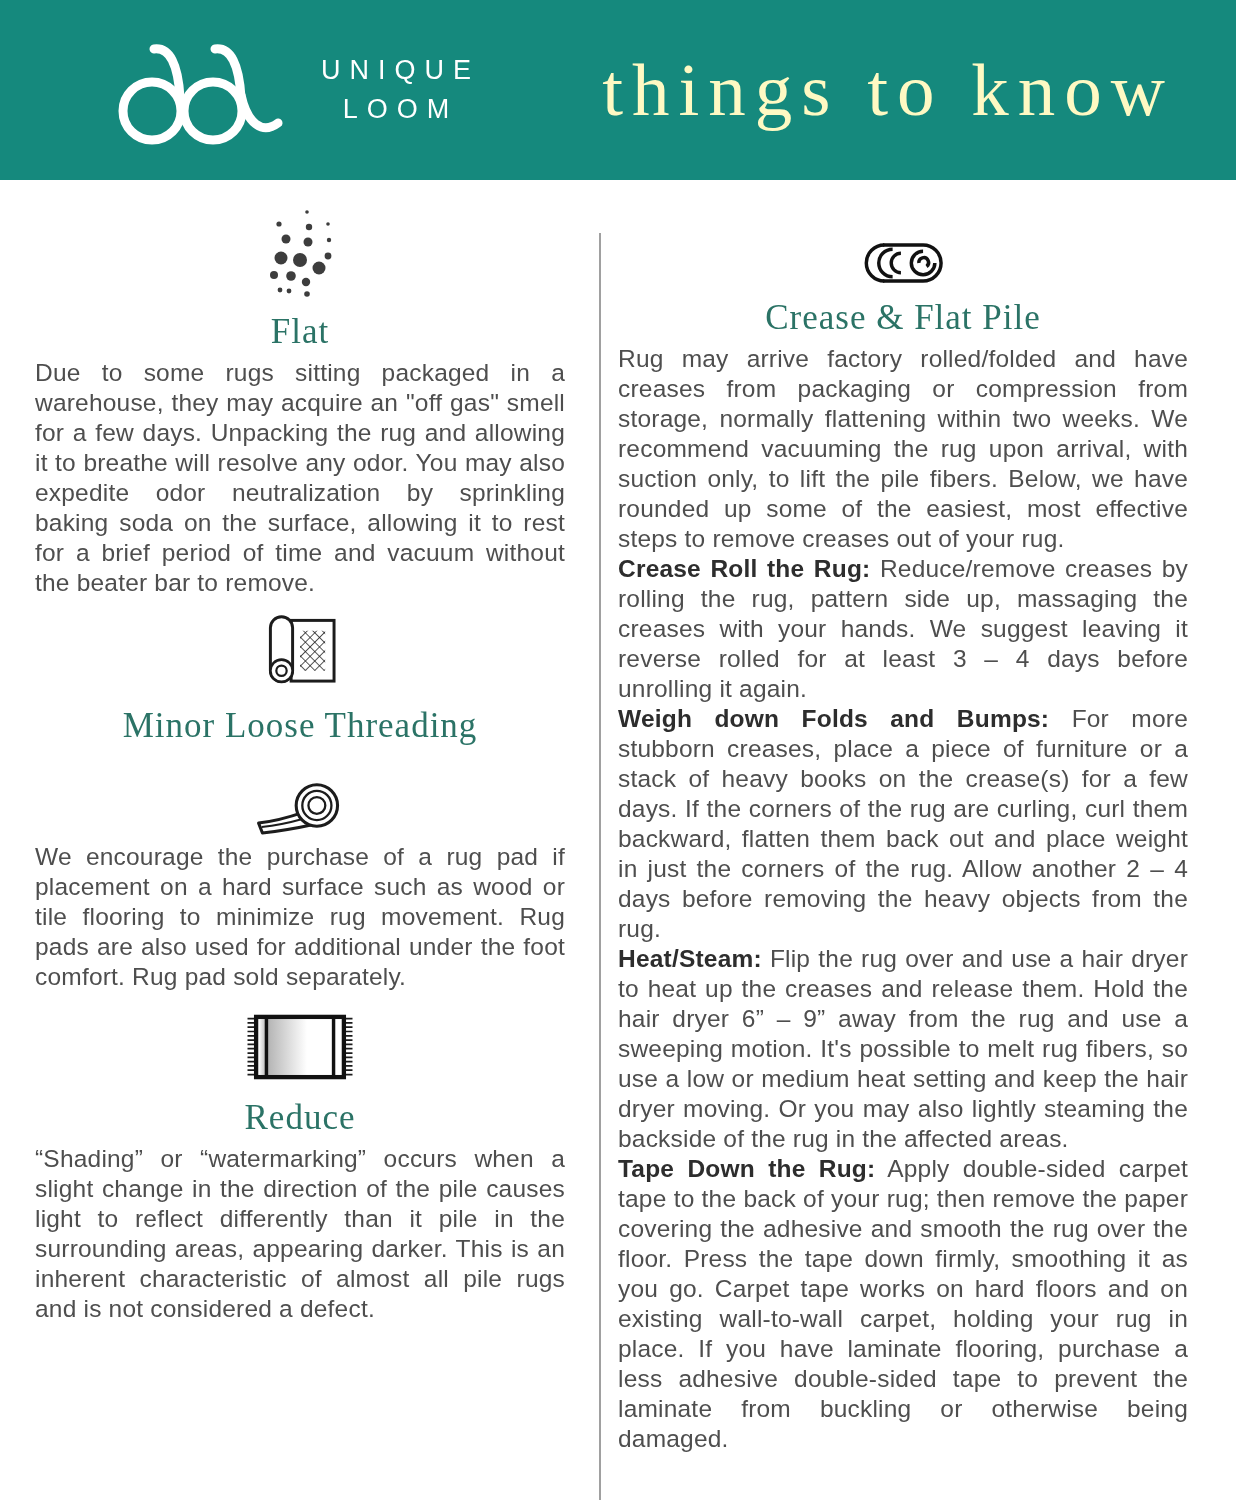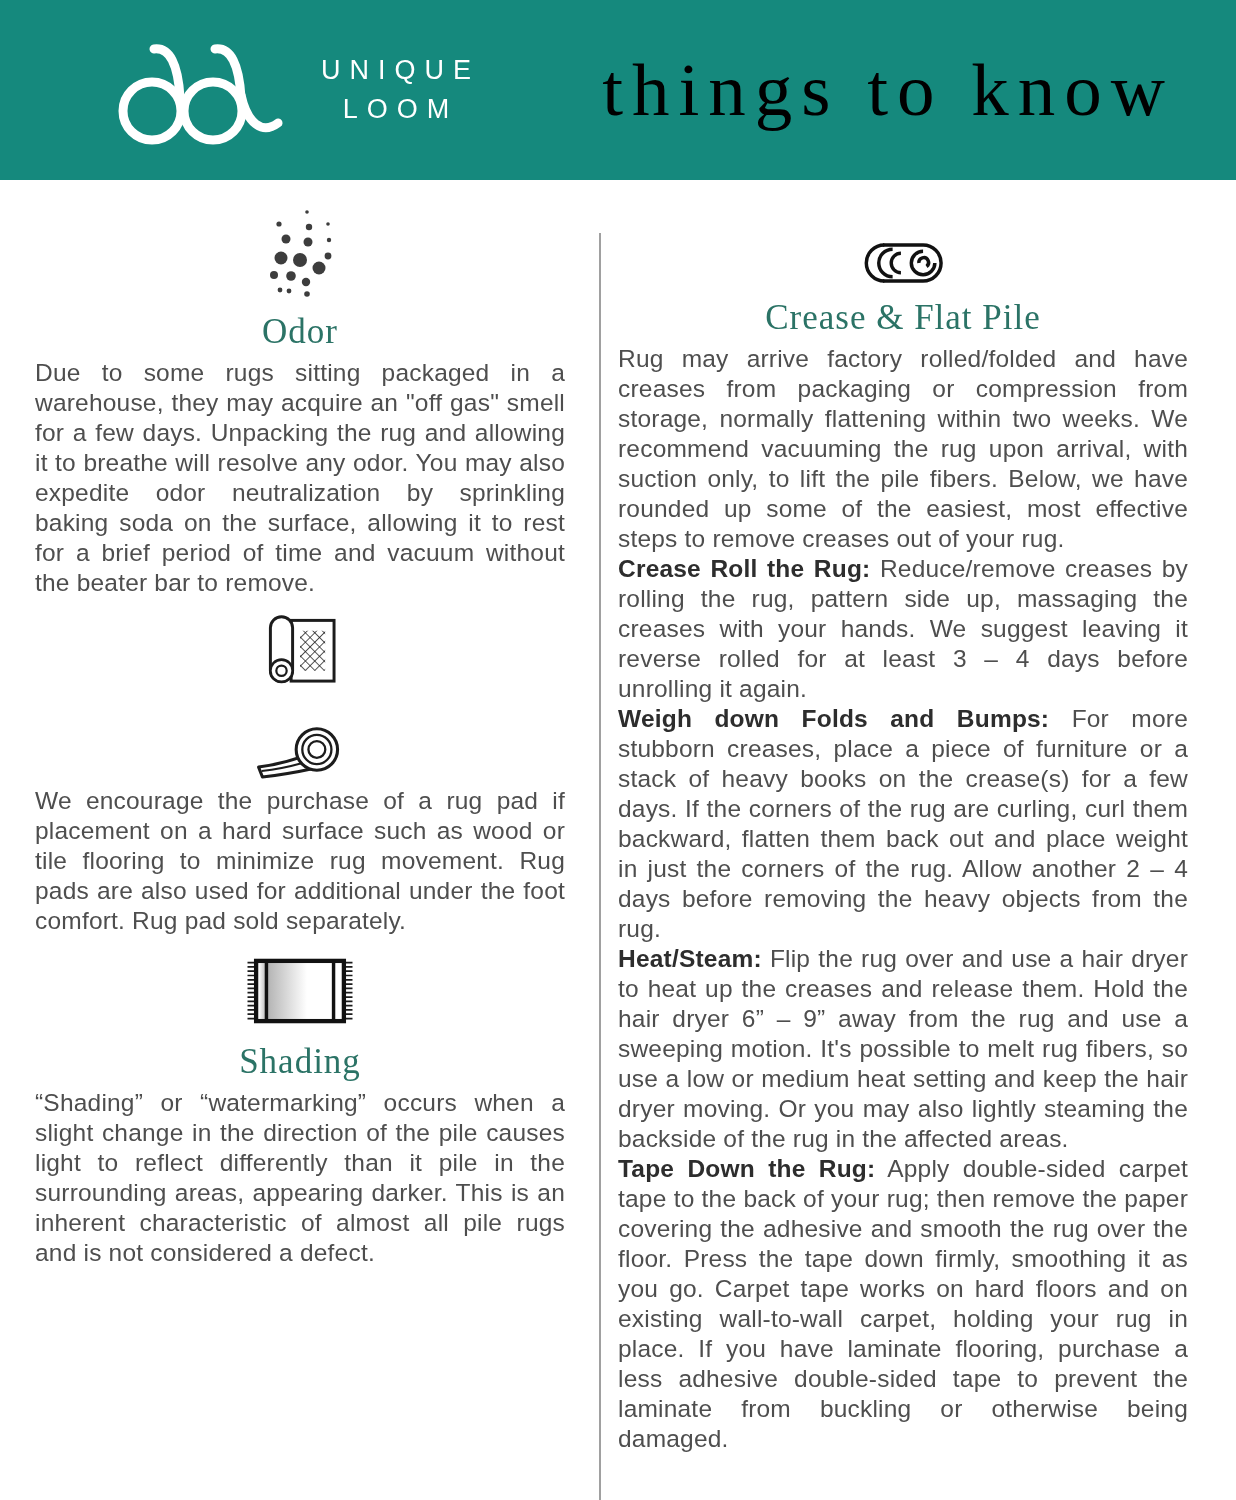--- a/index.html
+++ b/index.html
@@ -14,21 +14,21 @@
   .page{position:relative;width:1236px;height:1500px;background:#fff;overflow:hidden;
         font-family:"Liberation Sans",sans-serif;}
   
   .header{position:absolute;top:0;left:0;width:1236px;height:180px;
           background:var(--brand-teal);display:flex;align-items:center;}
   .brand{display:flex;align-items:center;margin-left:112px;gap:28px;}
   .logo svg{display:block;}
   .brand-text{color:#fff;display:flex;flex-direction:column;align-items:center;
               font-size:27px;letter-spacing:9px;line-height:1.45;font-weight:400;justify-content:flex-end;}
   .brand-text span{text-indent:9px;} 
-  .title{color:#000000;font-family:"Liberation Serif",serif;font-weight:400;
+  .title{color:#fef9c3;font-family:"Liberation Serif",serif;font-weight:400;
          font-size:75px;letter-spacing:9px;margin:0 62px 0 auto;white-space:nowrap;}
   
   .divider{position:absolute;left:599px;top:233px;width:2px;height:1267px;
            background:var(--divider-gray);}
   .col{position:absolute;top:180px;}
   .col-left{left:35px;width:530px;}
   .col-right{left:618px;width:570px;}
   .block{text-align:center;}
   .icon{display:inline-block;line-height:0;}
   h2.section-heading{font-family:"Liberation Serif",serif;font-weight:400;
@@ -86,39 +86,40 @@
             <circle cx="61" cy="50" r="3.4"></circle>
           <circle cx="52" cy="62" r="6.5"></circle>
             <circle cx="7" cy="69" r="4"></circle>
           <circle cx="24" cy="70" r="4.8"></circle>
             <circle cx="39" cy="76" r="4.2"></circle>
           <circle cx="13" cy="84" r="2.4"></circle>
             <circle cx="22" cy="85" r="2.4"></circle>
           <circle cx="40" cy="88" r="2.8"></circle>
         </svg>
       </span>
-      <h2 class="section-heading">Odor</h2>
+      <h2 class="section-heading">Flat</h2>
       <p class="body-text">Due to some rugs sitting packaged in a warehouse, they may acquire an "off gas" smell for a few days. Unpacking the rug and allowing it to breathe will resolve any odor. You may also expedite odor neutralization by sprinkling baking soda on the surface, allowing it to rest for a brief period of time and vacuum without the beater bar to remove.</p>
     </div>
 
     <div class="block">
       <span class="icon icon-gap-2">
         <svg width="74" height="84" viewBox="0 0 100 112">
           <defs>
             <pattern id="xh" width="9" height="9" patternUnits="userSpaceOnUse" patternTransform="rotate(45)">
               <path d="M0 0H9M0 0V9" stroke="#1c1c1c" stroke-width="2" fill="none"></path>
             </pattern>
           </defs>
           <rect x="38" y="16" width="58" height="82" fill="none" stroke="#1c1c1c" stroke-width="4"></rect>
           <rect x="50" y="30" width="34" height="54" fill="url(#xh)"></rect>
           <path d="M10,26 A15,15 0 0,1 40,26 L40,84 A15,15 0 0,1 10,84 Z" fill="#ffffff" stroke="#1c1c1c" stroke-width="4"></path>
           <circle cx="25" cy="84" r="15" fill="#ffffff" stroke="#1c1c1c" stroke-width="3.5"></circle>
           <circle cx="25" cy="84" r="7" fill="none" stroke="#1c1c1c" stroke-width="3"></circle>
         </svg>
       </span>
+      <h2 class="section-heading">Minor Loose Threading</h2>
     </div>
 
     <div class="block">
       <span class="icon icon-gap-3">
         <svg width="92" height="62" viewBox="0 0 120 80">
           <path d="M64,47 C44,54 22,59 6,61 L11,74 C34,71 58,67 76,63" fill="#ffffff" stroke="#1c1c1c" stroke-width="4" stroke-linejoin="round"></path>
           <path d="M10,66 C30,64 48,60 62,56" fill="none" stroke="#1c1c1c" stroke-width="2.5"></path>
           <circle cx="82" cy="38" r="27" fill="#ffffff" stroke="#1c1c1c" stroke-width="4"></circle>
           <circle cx="82" cy="38" r="19" fill="none" stroke="#1c1c1c" stroke-width="3"></circle>
           <circle cx="82" cy="38" r="11" fill="none" stroke="#1c1c1c" stroke-width="3"></circle>
@@ -138,21 +139,21 @@
               <stop offset="1" stop-color="#ffffff"></stop>
             </linearGradient>
           </defs>
           <path d="M4 10H14M4 15H14M4 20H14M4 25H14M4 30H14M4 35H14M4 40H14M4 45H14M4 50H14M4 55H14M4 60H14M4 65H14M4 70H14M4 75H14" stroke="#1c1c1c" stroke-width="2"></path>
           <path d="M116 10H126M116 15H126M116 20H126M116 25H126M116 30H126M116 35H126M116 40H126M116 45H126M116 50H126M116 55H126M116 60H126M116 65H126M116 70H126M116 75H126" stroke="#1c1c1c" stroke-width="2"></path>
           <rect x="14" y="8" width="102" height="70" fill="url(#sg)" stroke="#111111" stroke-width="5"></rect>
           <line x1="26" y1="8" x2="26" y2="78" stroke="#111111" stroke-width="4"></line>
           <line x1="104" y1="8" x2="104" y2="78" stroke="#111111" stroke-width="4"></line>
         </svg>
       </span>
-      <h2 class="section-heading">Shading</h2>
+      <h2 class="section-heading">Reduce</h2>
       <p class="body-text">“Shading” or “watermarking” occurs when a slight change in the direction of the pile causes light to reflect differently than it pile in the surrounding areas, appearing darker. This is an inherent characteristic of almost all pile rugs and is not considered a defect.</p>
     </div>
 
   </section>
 
   <section class="col col-right">
     <div class="block">
       <span class="icon icon-gap-r">
         <svg width="90" height="42" viewBox="0 0 130 60" fill="none" stroke="#111111" stroke-width="5">
           <path d="M36,4 H94 A26,26 0 0,1 94,56 H36"></path>

